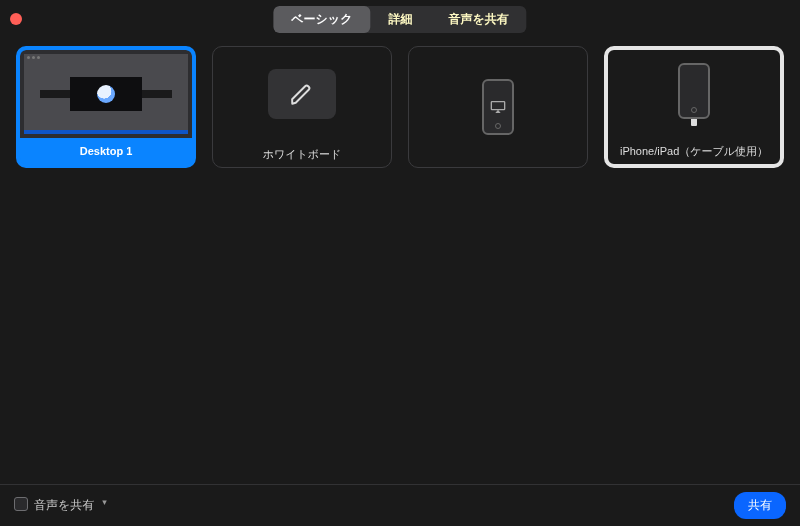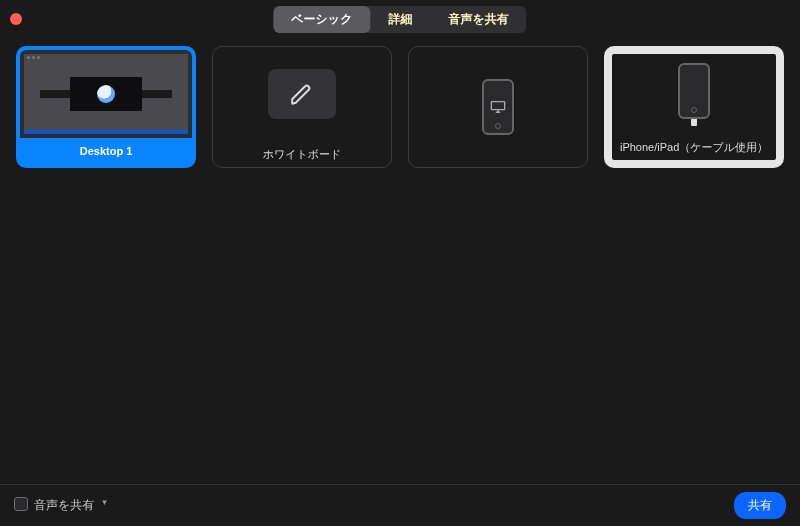--- a/index.html
+++ b/index.html
@@ -41,21 +41,21 @@
   
   .wb-iconwrap { width: 68px; height: 50px; background: #333335; border-radius: 8px; display: flex; align-items: center; justify-content: center; }
   .wb-iconwrap svg { stroke: #ddd; }
 
   
   .device-phone { width: 32px; height: 56px; border: 2px solid #666; border-radius: 6px; background: #2a2a2c; position: relative; display: flex; align-items: center; justify-content: center; }
   .device-home { position: absolute; bottom: 4px; left: 50%; transform: translateX(-50%); width: 6px; height: 6px; border: 1px solid #666; border-radius: 50%; }
   .airplay-icon { width: 16px; height: 14px; }
 
   
-  .tile.highlight { border: 8px solid #e5e5e5; }
+  .tile.highlight { border: 4px solid #e5e5e5; }
   .device-wrap { position: relative; display: flex; flex-direction: column; align-items: center; }
   .cable-plug { width: 6px; height: 8px; background: #ddd; border-radius: 1px; margin-top: -1px; }
 
   
   .footer { height: 42px; border-top: 1px solid #323234; display: flex; align-items: center; padding: 0 14px; gap: 16px; }
   .chk { display: flex; gap: 6px; font-size: 12px; color: #ccc; cursor: pointer; }
   .chk-box { width: 14px; height: 14px; border: 1px solid #6d6d70; border-radius: 3px; background: #2a2a2c; }
   .chev { font-size: 9px; color: #999; margin-left: 2px; }
   .spacer { flex: 1; }
   .share-btn { background: #0a66ff; color: #fff; font-size: 12px; padding: 5px 14px; border-radius: 12px; cursor: pointer; border: none; }

